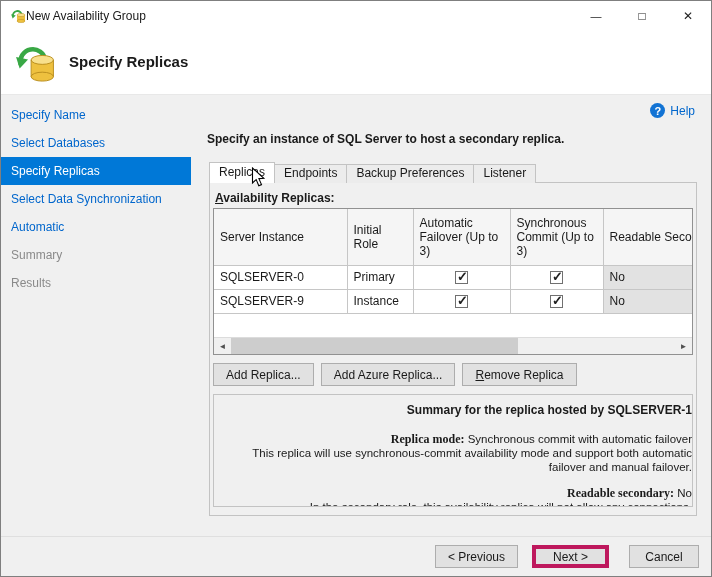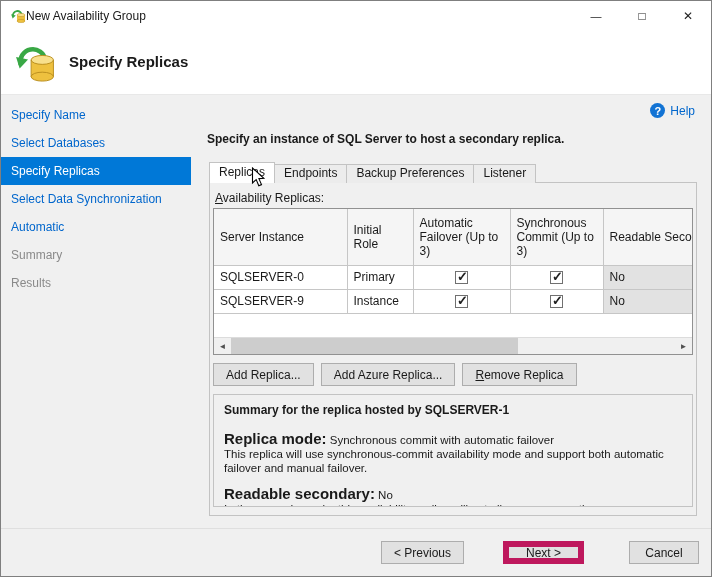--- a/index.html
+++ b/index.html
@@ -46,21 +46,21 @@
   .instruction { position:absolute; top:37px; left:16px; font-weight:bold; }
 
   .tabs { position:absolute; top:67px; left:18px; display:flex; z-index:2; height:21px; align-items:flex-end; }
   .tab { height:19px; line-height:17px; padding:0 9px; background:#ececec;
          border:1px solid #c3c3c3; border-bottom:none; margin-right:-1px; cursor:pointer; }
   .tab.active { height:21px; line-height:19px; background:#ffffff; position:relative; z-index:3; }
 
   .tabpage { position:absolute; top:87px; left:18px; right:14px; bottom:20px;
              border:1px solid #c3c3c3; background:#f0f0f0; }
 
-  .grid-label { position:absolute; top:8px; left:5px; }
+  .grid-label { position:absolute; top:8px; left:5px;font-weight:bold; }
   .accel { text-decoration:underline; }
 
   .grid-wrap { position:absolute; top:25px; left:3px; right:3px; height:147px;
                border:1px solid #919191; background:#ffffff; overflow:hidden; }
   table.grid { border-collapse:collapse; table-layout:fixed; width:499px; }
   .grid th { height:56px; font-weight:normal; text-align:left; vertical-align:middle;
              padding:2px 6px; background:#f5f5f5; border:1px solid #c6c6c6; }
   .grid th.nowrap { white-space:nowrap; }
   .grid td { height:24px; padding:0 6px; border:1px solid #c6c6c6; background:#ffffff; vertical-align:middle; }
   .grid td.c-check { text-align:center; padding:0; }
@@ -79,33 +79,33 @@
               justify-content:center; font-size:8px; color:#505050; cursor:pointer; }
   .hs-arrow.left { left:0; }
   .hs-arrow.right { right:0; }
   .hs-thumb { position:absolute; top:0; left:17px; width:60%; height:16px; background:#cdcdcd; cursor:pointer; }
 
   .action-row { position:absolute; top:180px; left:3px; display:flex; gap:7px; }
 
   .btn { height:23px; min-width:86px; padding:0 12px; background:#e1e1e1; border:1px solid #adadad;
          font-family:"Liberation Sans", sans-serif; font-size:12px; color:#1a1a1a;
          display:inline-flex; align-items:center; justify-content:center; cursor:pointer; }
-  .btn.default { border:6px solid #be185d; padding:0 17px; }
+  .btn.default { border:4px solid #be185d; padding:0 17px; }
 
   .summary-box { position:absolute; top:211px; left:3px; right:3px; bottom:8px;
-                 border:1px solid #c3c3c3; background:#f0f0f0; padding:8px 10px; overflow:hidden; }
+                 border:1px solid #c3c3c3; background:#f0f0f0; padding:8px 0; overflow:hidden;text-align:right; }
   .summary-title { font-weight:bold; margin-bottom:15px; }
   .sum-line { font-size:11.5px; line-height:14px; }
-  .sum-label { font-weight:bold; font-size:15px; }
+  .sum-label { font-weight:bold; font-size:12px;font-family:Liberation Serif, serif; }
   .sum-gap { margin-top:12px; }
 
   
-  .footer { position:absolute; left:0; right:0; bottom:0; height:48px; background:#f0f0f0;
+  .footer { position:absolute; left:0; right:0; bottom:0; height:40px; background:#f0f0f0;
             border-top:1px solid #dfdfdf; display:flex; align-items:center;
-            justify-content:flex-end; padding-right:12px;gap:25px; }
+            justify-content:flex-end; padding-right:12px; }
   .footer .btn { min-width:70px; }
   .footer .gap-sm { margin-left:14px; }
   .footer .gap-lg { margin-left:20px;text-align:center; }
 
   .mouse-cursor { position:absolute; left:250px; top:166px; z-index:50; pointer-events:none; }
 </style>
 </head>
 <body>
 
 <div class="window">

